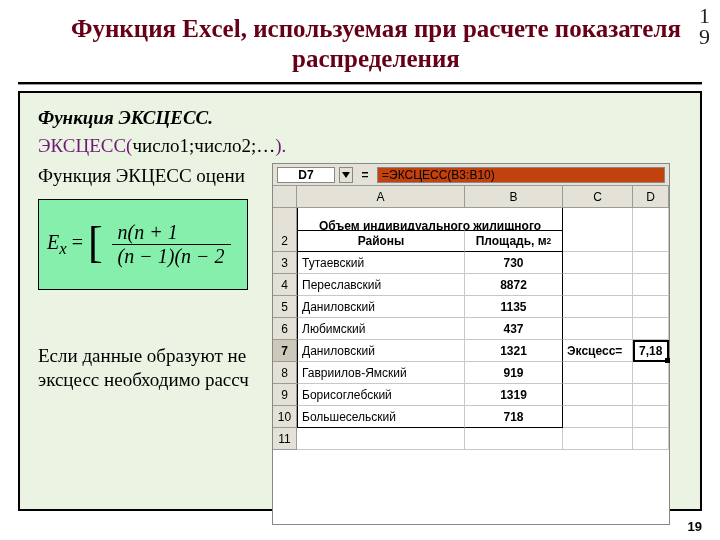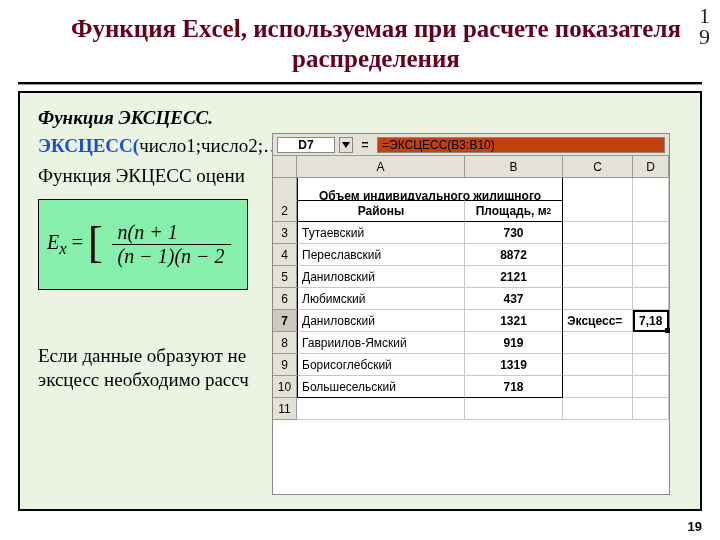--- a/index.html
+++ b/index.html
@@ -37,21 +37,21 @@
   .green-box {
     background:#ebf3e3;
     border:2px solid #000;
     margin:4px 18px 0 18px;
     height:420px;
     position:relative;
     padding:10px 18px;
   }
   .line1 { font-style:italic; font-weight:bold; font-size:19px; margin:4px 0 6px 0; }
   .syntax { font-size:19px; margin:0 0 8px 0; }
-  .syntax .red { color:#1d4ed8; font-weight:bold; }
+  .syntax .red { color:#701a75; font-weight:normal; }
   .syntax .black { color:#000; }
   .desc { font-size:19px; margin:0 0 12px 0; }
   .formula-box {
     border:1px solid #000;
     background:#86efac;
     display:inline-block;
     padding:6px 12px 6px 8px;
     font-size:20px;
     font-family: "Times New Roman", serif;
   }
@@ -72,21 +72,21 @@
     top:-2px;
   }
   .para2 {
     font-size:19px;
     margin-top:54px;
     line-height:1.25;
   }
   
   .xl {
     position:absolute;
-    top:133px; left:272px;
+    top:163px; left:272px;
     width:398px; height:362px;
     background:#fff;
     border:1px solid #888;
     font-family: Arial, Helvetica, sans-serif;
     font-size:12px;
     color:#000;
   }
   .xl-fbar {
     height:22px;
     background:#e4e2d6;
@@ -271,21 +271,21 @@
     <div></div>
 
     <div class="rown">4</div>
     <div class="data-l thick-l">Переславский</div>
     <div class="data-c thick-r">8872</div>
     <div></div>
     <div></div>
 
     <div class="rown">5</div>
     <div class="data-l thick-l">Даниловский</div>
-    <div class="data-c thick-r">2121</div>
+    <div class="data-c thick-r">1135</div>
     <div></div>
     <div></div>
 
     <div class="rown">6</div>
     <div class="data-l thick-l">Любимский</div>
     <div class="data-c thick-r">437</div>
     <div></div>
     <div></div>
 
     <div class="rown sel">7</div>

